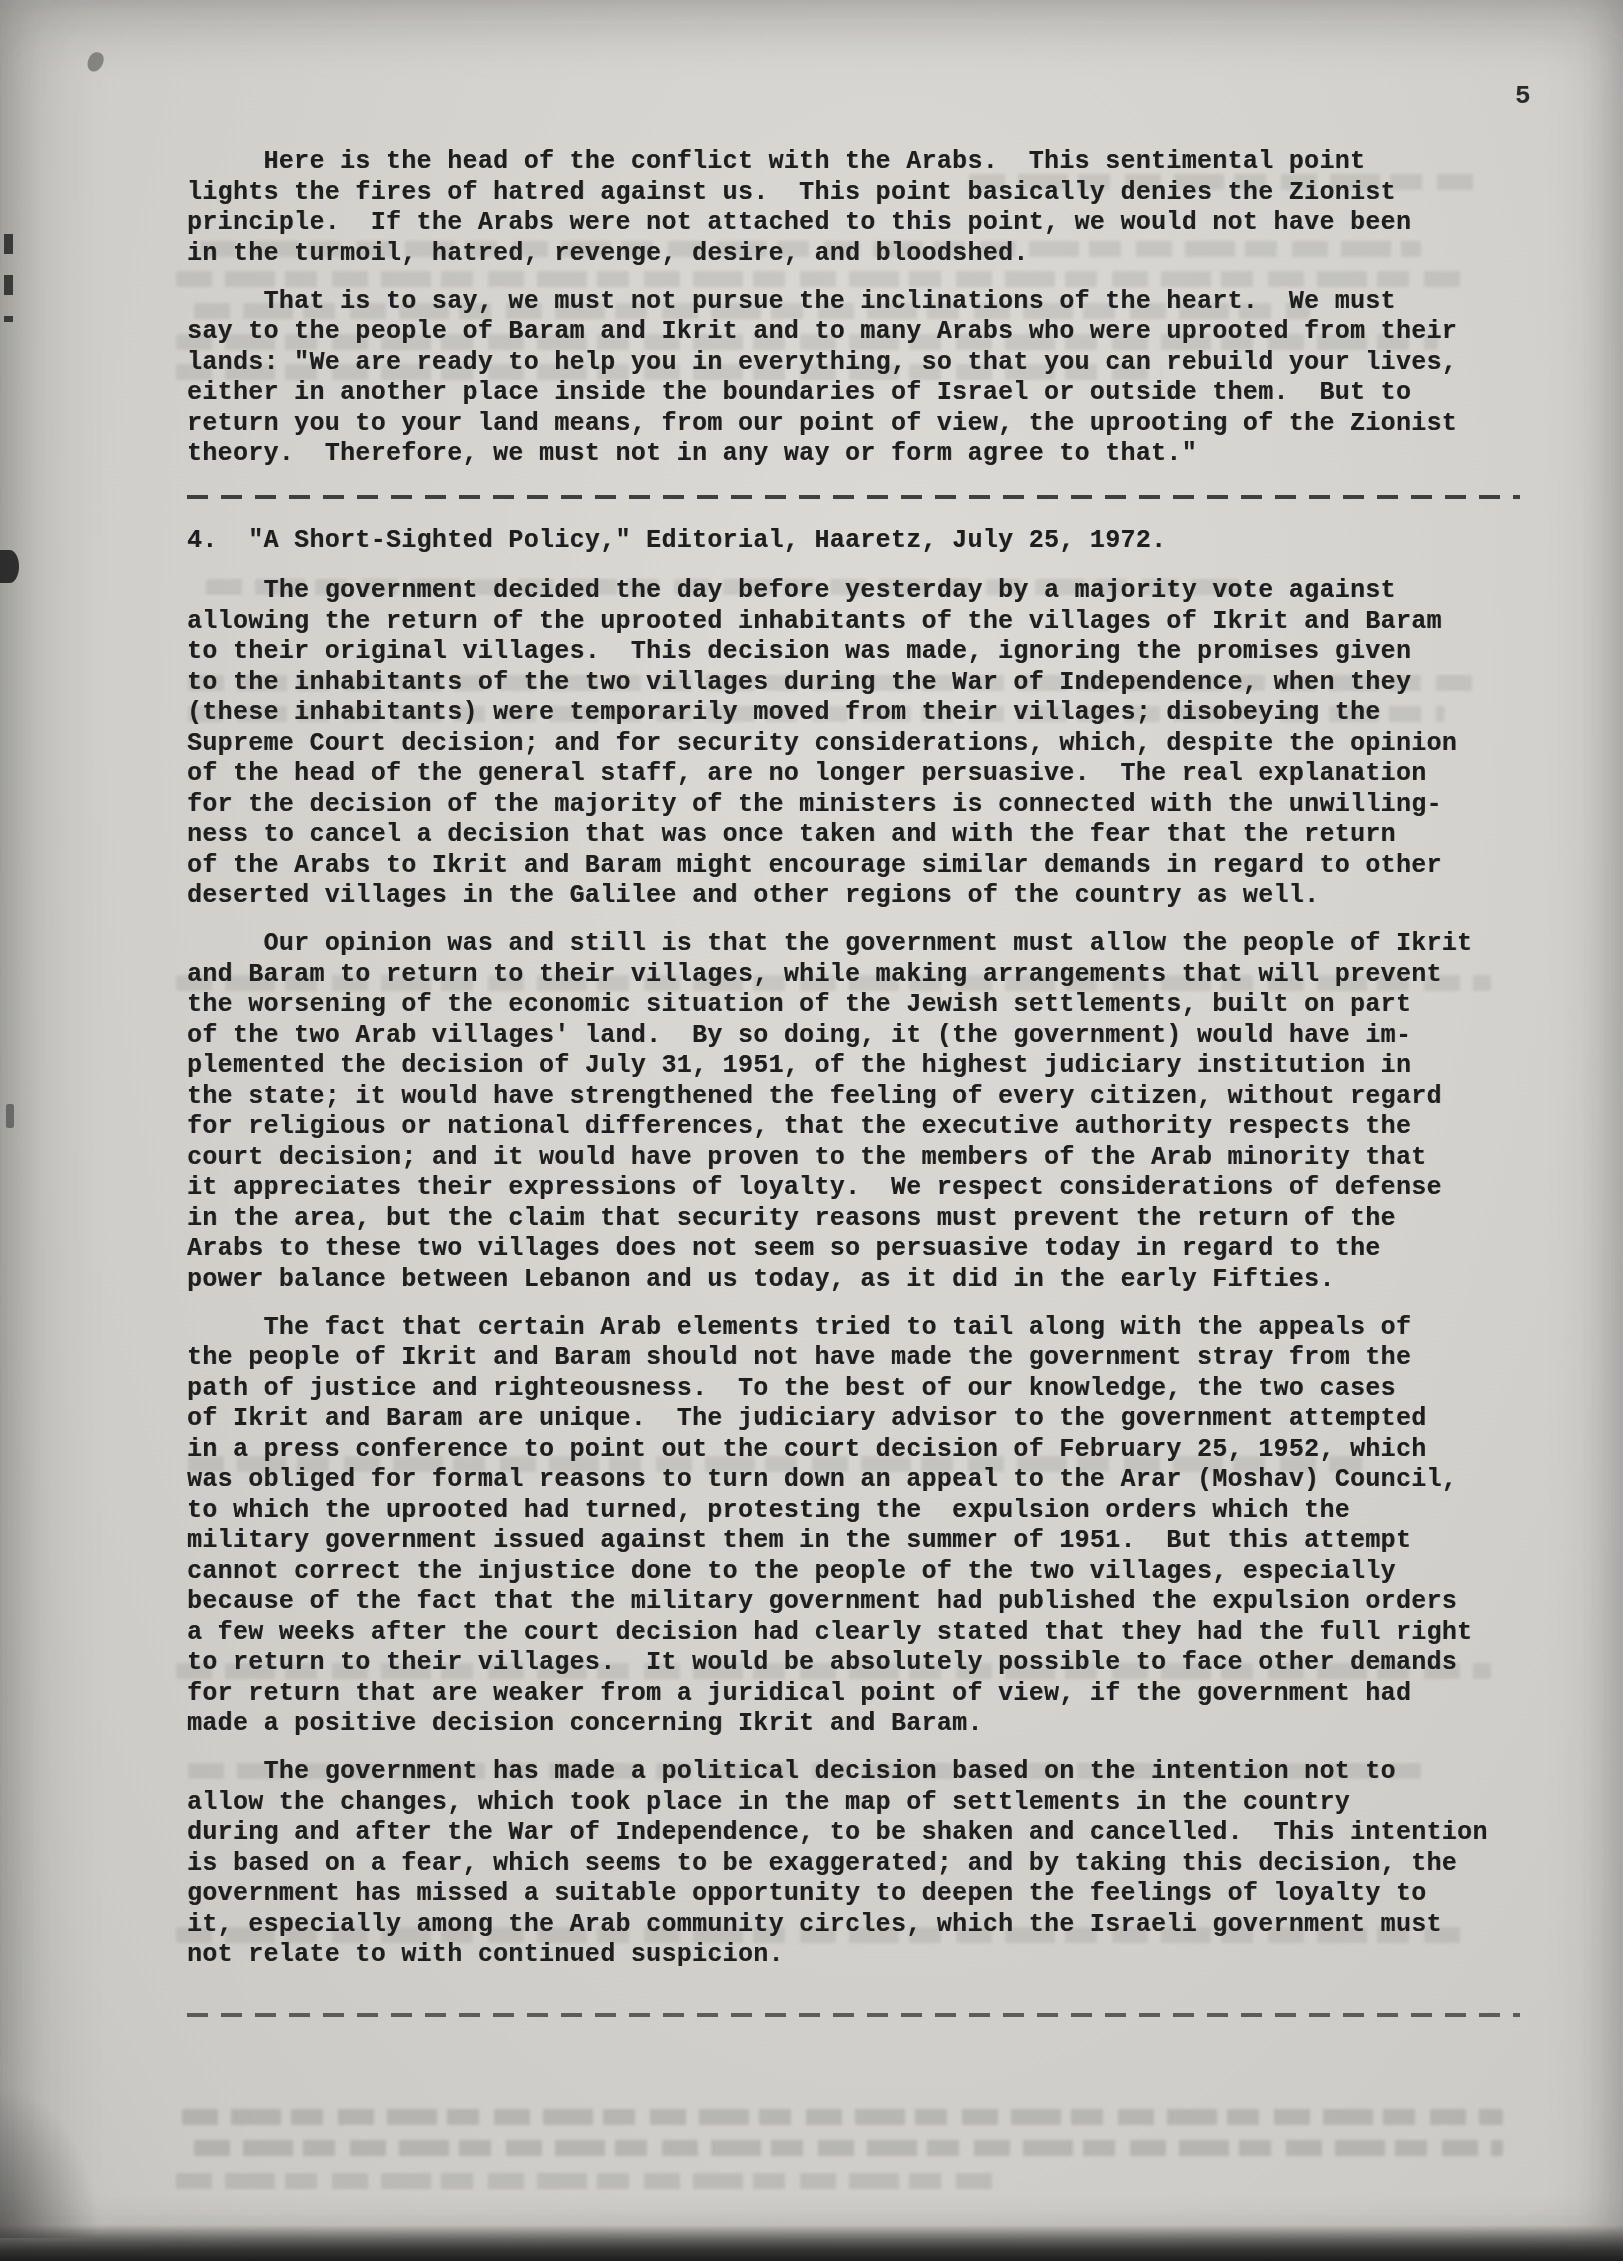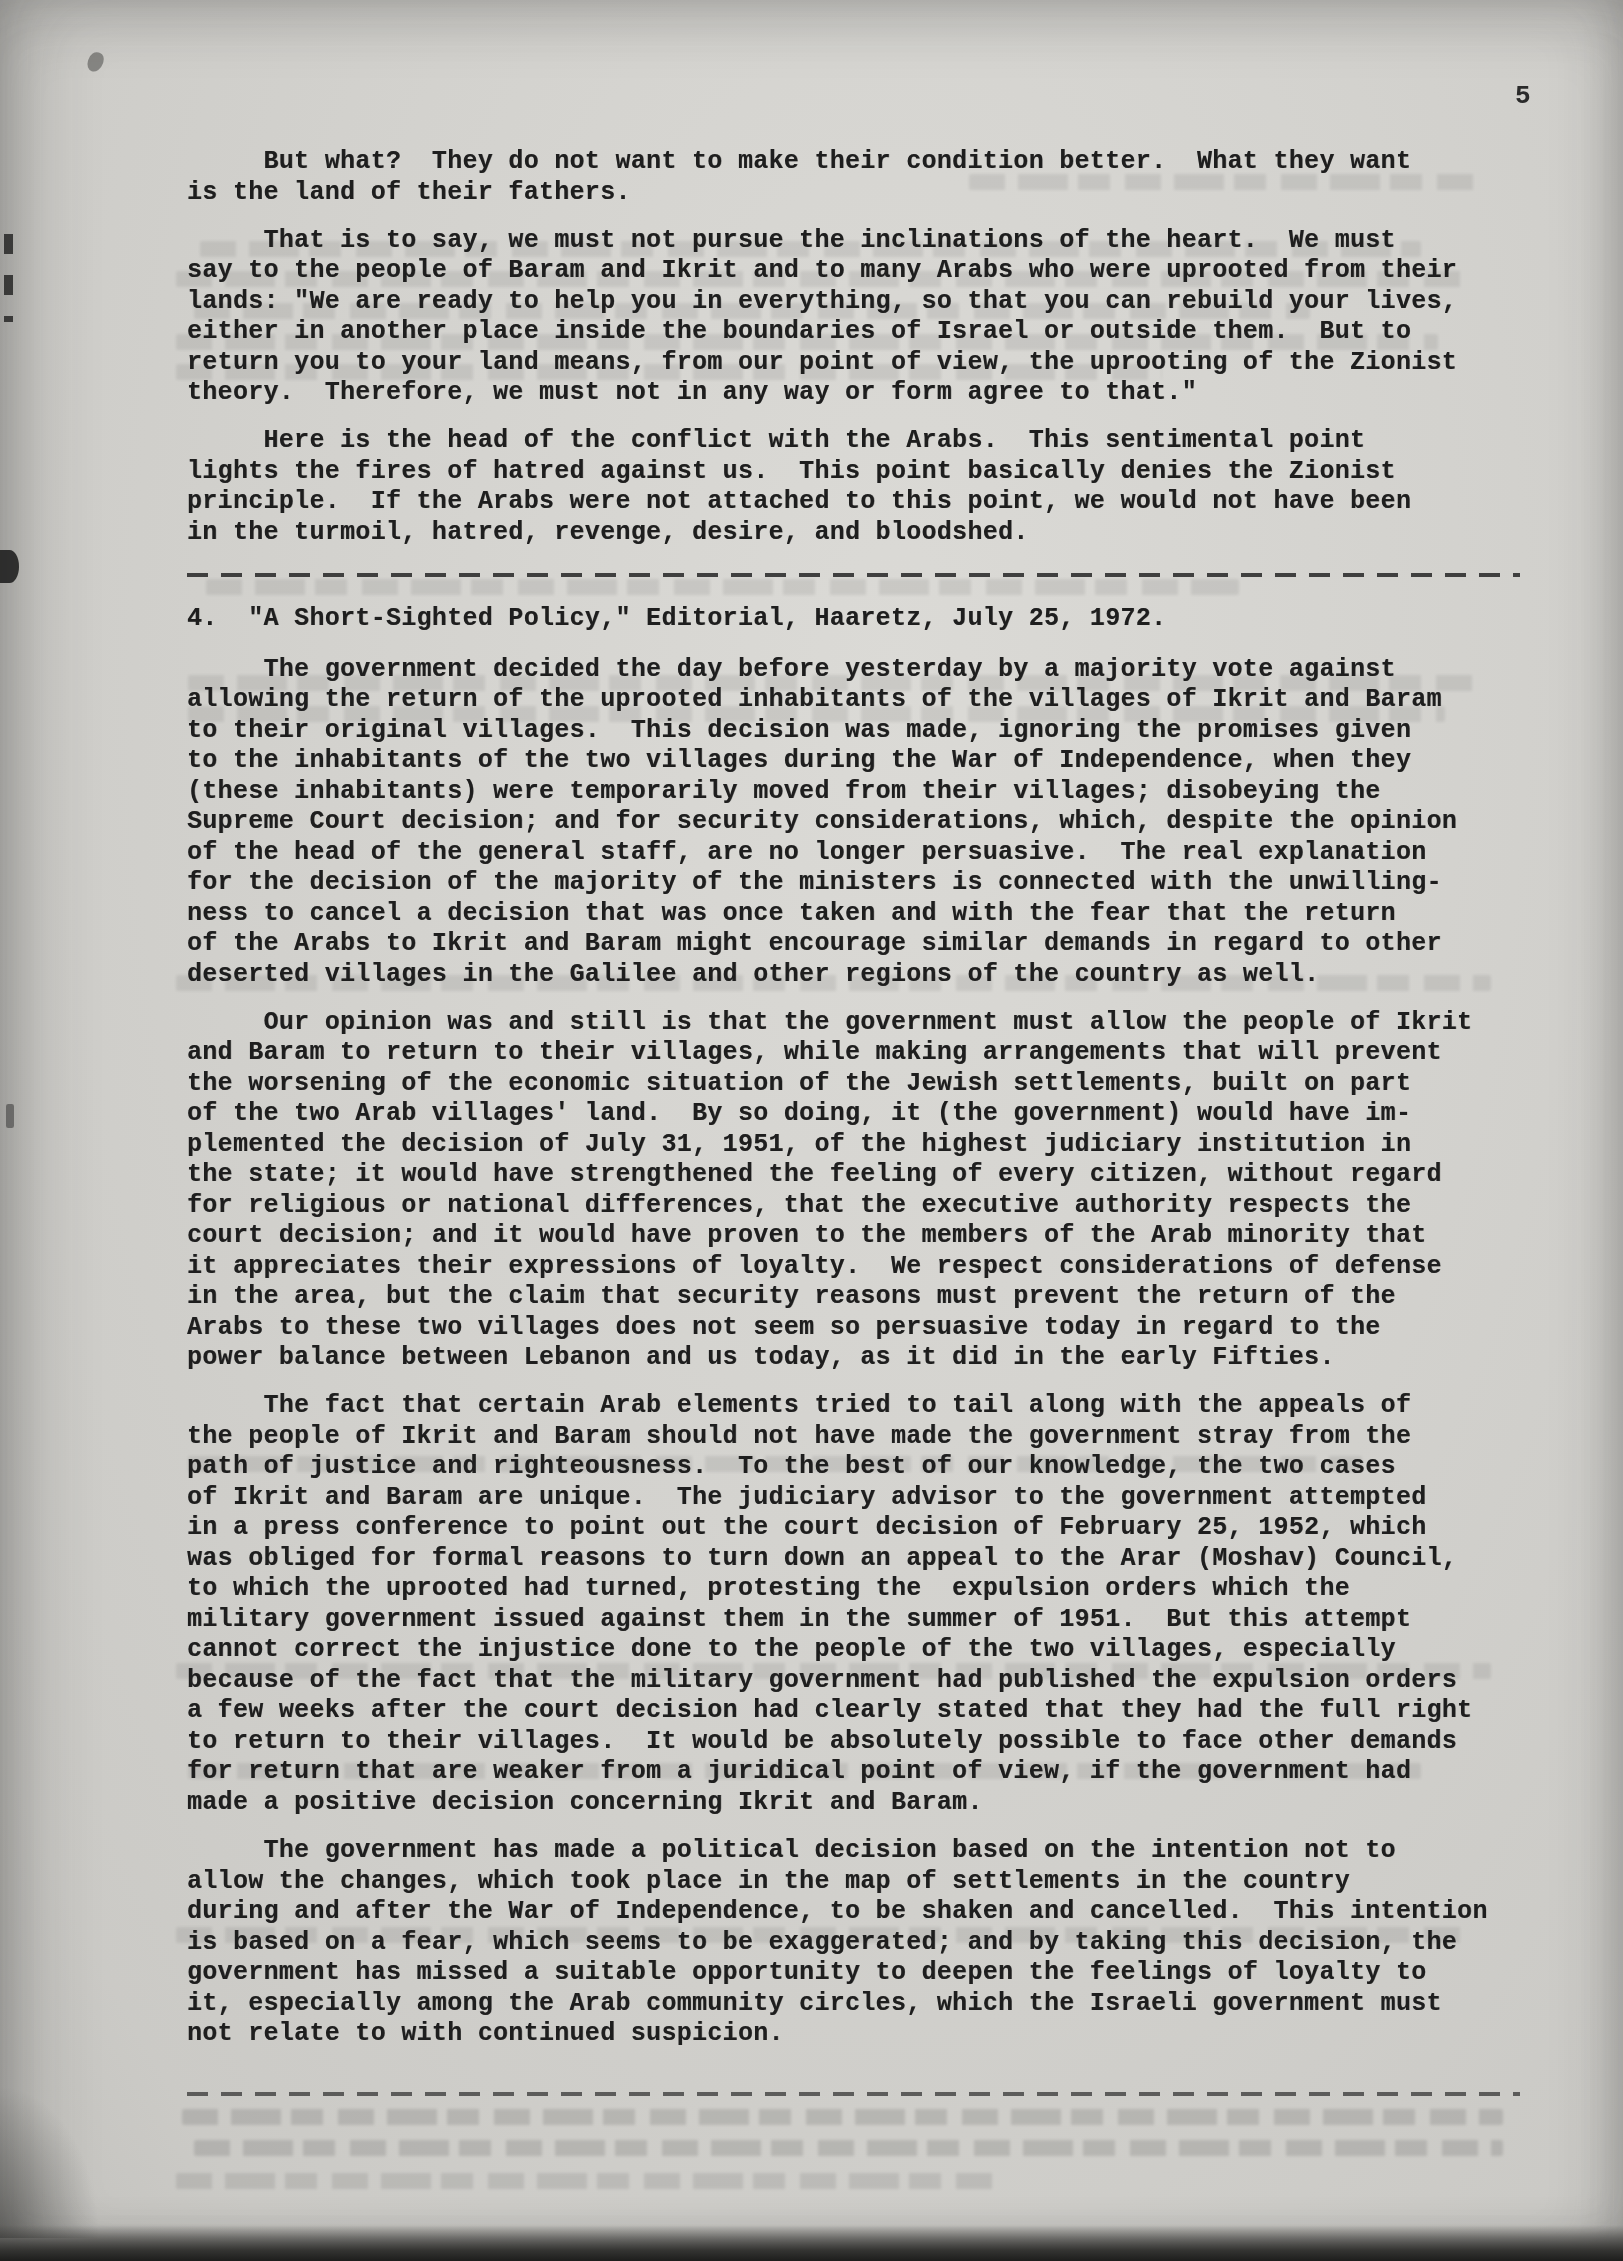--- a/index.html
+++ b/index.html
@@ -130,32 +130,30 @@
   <div class="ghost-line" style="left:176px; top:1663px; width:1315px;"></div>
   <div class="ghost-line" style="left:188px; top:1763px; width:1233px;"></div>
   <div class="ghost-line" style="left:176px; top:1927px; width:1292px;"></div>
   <div class="ghost-line" style="left:182px; top:2109px; width:1321px; opacity:0.16;"></div>
   <div class="ghost-line" style="left:194px; top:2140px; width:1309px; opacity:0.16;"></div>
   <div class="ghost-line" style="left:176px; top:2173px; width:822px; opacity:0.12;"></div>
 
   <div class="page-number">5</div>
 
   <div class="text-block">
-    <p class="para">     But what?  They do not want to make their condition better.  What they want
-is the land of their fathers.</p>
+    <p class="para">     Here is the head of the conflict with the Arabs.  This sentimental point
+lights the fires of hatred against us.  This point basically denies the Zionist
+principle.  If the Arabs were not attached to this point, we would not have been
+in the turmoil, hatred, revenge, desire, and bloodshed.</p>
     <p class="para">     That is to say, we must not pursue the inclinations of the heart.  We must
 say to the people of Baram and Ikrit and to many Arabs who were uprooted from their
 lands: "We are ready to help you in everything, so that you can rebuild your lives,
 either in another place inside the boundaries of Israel or outside them.  But to
 return you to your land means, from our point of view, the uprooting of the Zionist
 theory.  Therefore, we must not in any way or form agree to that."</p>
-    <p class="para">     Here is the head of the conflict with the Arabs.  This sentimental point
-lights the fires of hatred against us.  This point basically denies the Zionist
-principle.  If the Arabs were not attached to this point, we would not have been
-in the turmoil, hatred, revenge, desire, and bloodshed.</p>
 
     <div class="separator"></div>
 
     <p class="para heading">4.  "A Short-Sighted Policy," Editorial, Haaretz, July 25, 1972.</p>
 
     <p class="para">     The government decided the day before yesterday by a majority vote against
 allowing the return of the uprooted inhabitants of the villages of Ikrit and Baram
 to their original villages.  This decision was made, ignoring the promises given
 to the inhabitants of the two villages during the War of Independence, when they
 (these inhabitants) were temporarily moved from their villages; disobeying the

